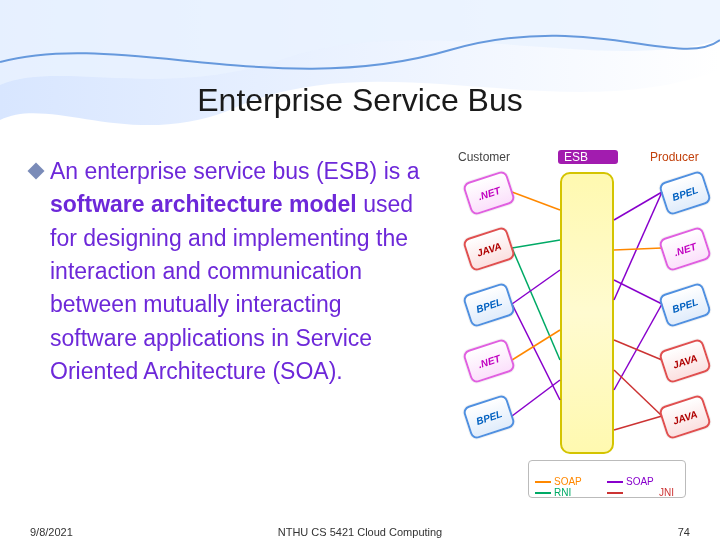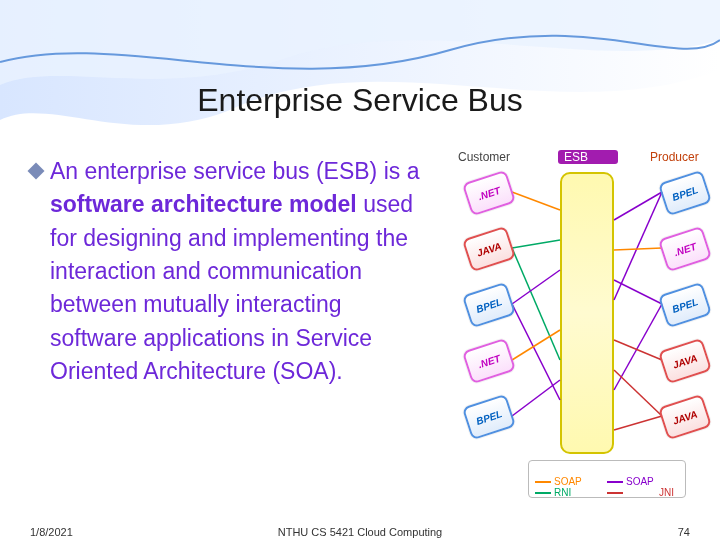--- a/index.html
+++ b/index.html
@@ -159,16 +159,16 @@
         <span class="lg-rni-t">RNI</span>
       </div>
     <div>
         <span class="lg-line lg-jni"></span>
         <span class="lg-jni-t">JNI</span>
       </div>
   </div>
 </div>
 
 <div class="footer">
-  <span class="footer-date">1/8/2021</span>
+  <span class="footer-date">9/8/2021</span>
   <span class="footer-center">NTHU CS 5421 Cloud Computing</span>
   <span class="footer-page">74</span>
 </div>
 
 </body></html>

